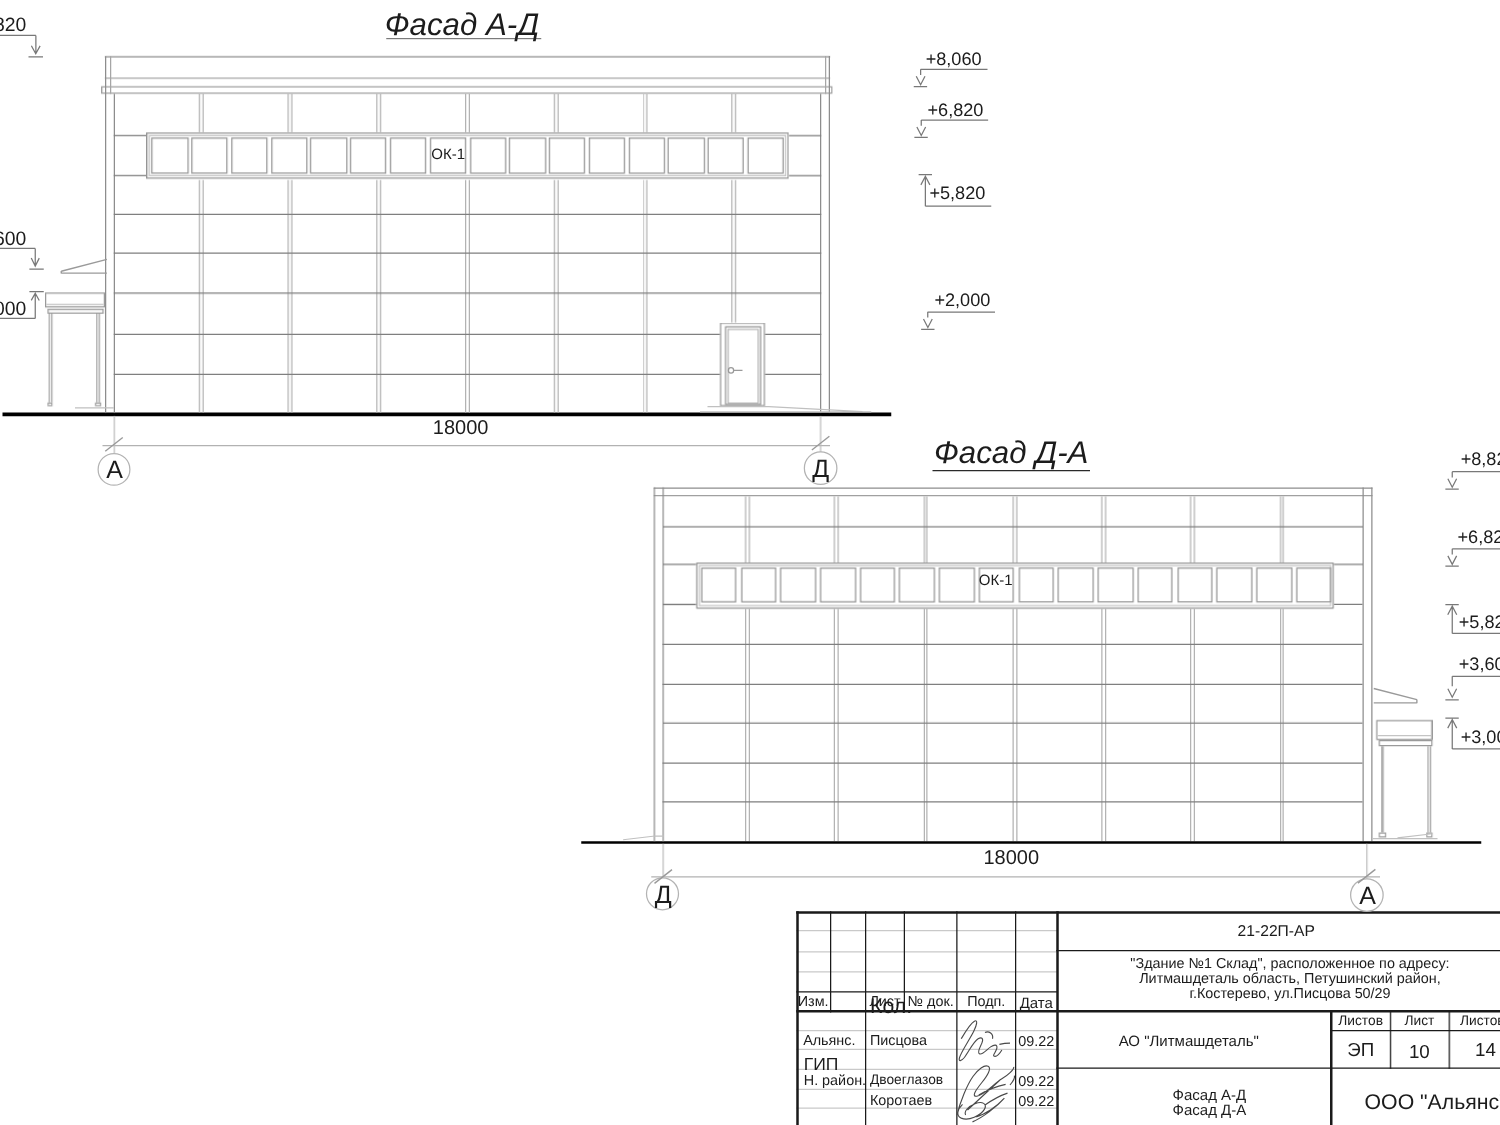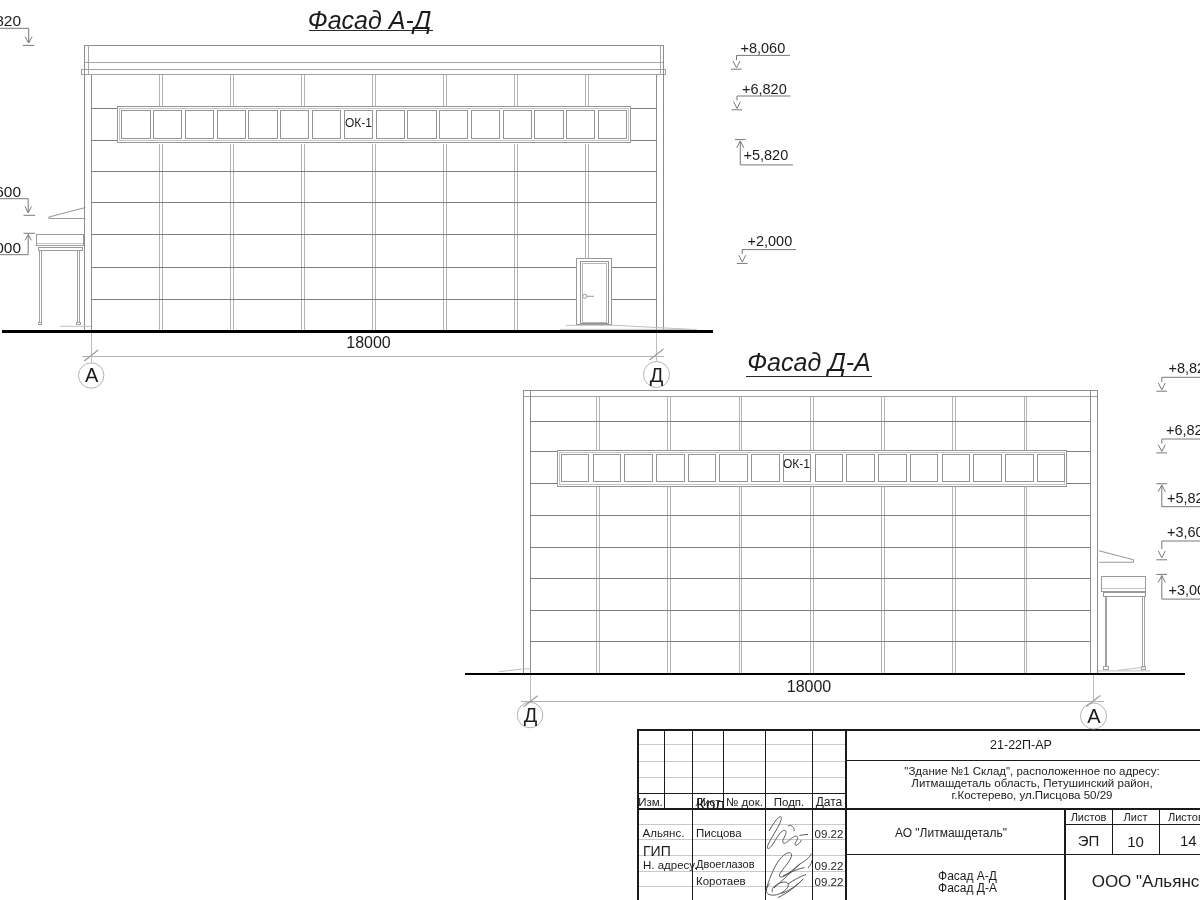--- a/index.html
+++ b/index.html
@@ -343,21 +343,21 @@
 <div class="t c" style="left:766px;top:795.6px;width:46px;font-size:11.5px;">Подп.</div>
 
 <div class="t c" style="left:813px;top:795.6px;width:32px;font-size:12px;">Дата</div>
 
 <div class="t" style="left:642.5px;top:827.3px;font-size:11.5px;">Альянс.</div>
 
 <div class="t" style="left:696px;top:827.3px;font-size:11.5px;">Писцова</div>
 
 <div class="t c" style="left:813px;top:827.5px;width:32px;font-size:11.5px;">09.22</div>
 
-<div class="t" style="left:643px;top:859.3px;font-size:11.5px;">Н. адресу.</div>
+<div class="t" style="left:643px;top:859.3px;font-size:11.5px;">Н. район.</div>
 
 <div class="t" style="left:696px;top:859.3px;font-size:11px;">Двоеглазов</div>
 
 <div class="t c" style="left:813px;top:859.5px;width:32px;font-size:11.5px;">09.22</div>
 
 <div class="t" style="left:643px;top:844px;font-size:14px;">ГИП</div>
 
 <div class="t" style="left:696px;top:875.3px;font-size:11.5px;">Коротаев</div>
 
 <div class="t c" style="left:813px;top:875.5px;width:32px;font-size:11.5px;">09.22</div>

